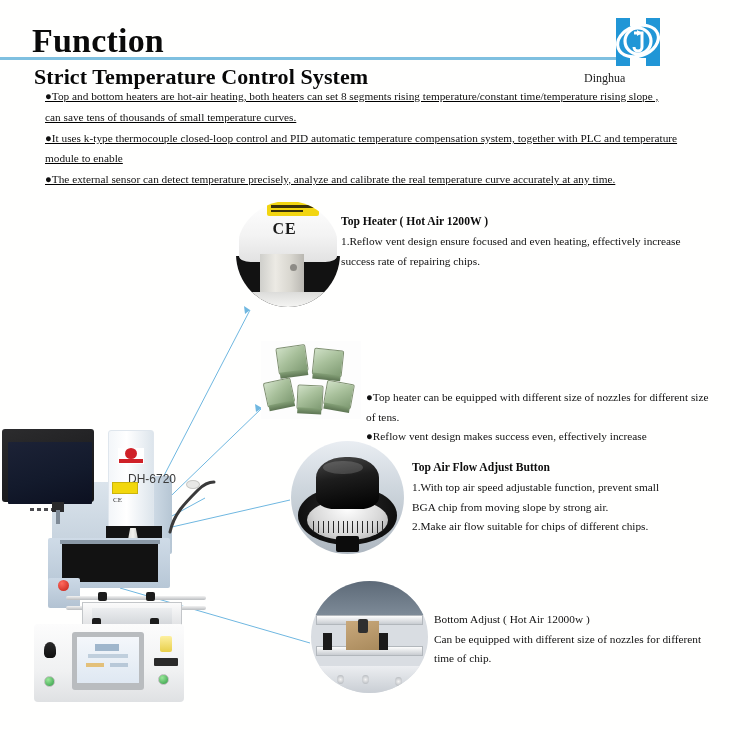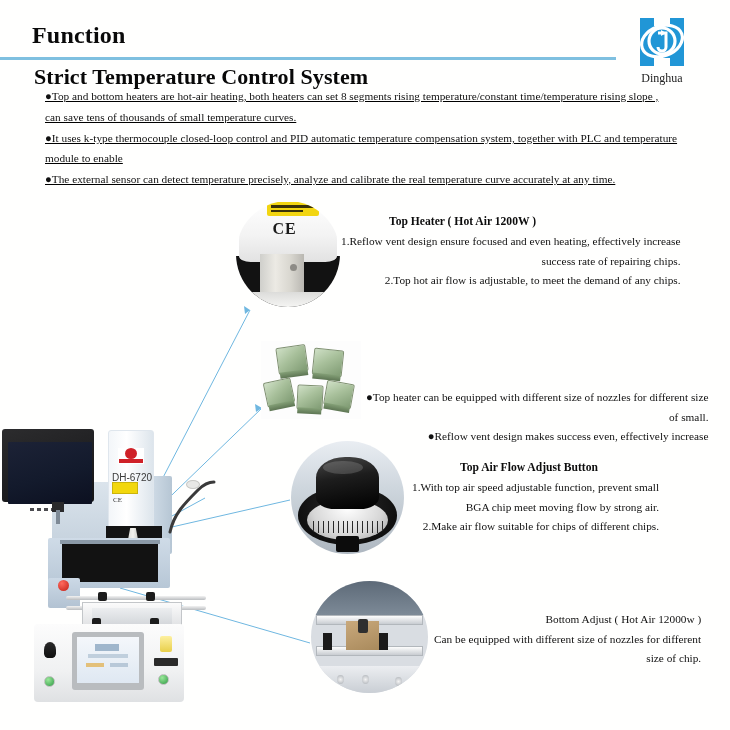--- a/index.html
+++ b/index.html
@@ -13,21 +13,21 @@
   #page {
     position: relative;
     width: 730px; height: 730px;
     background: #fffffe;
   }
 
   
   .page-title {
     position: absolute;
     left: 32px; top: 22px;
-    font-size: 24px;
+    font-size: 34px;
     font-weight: bold;
     color: #0a0a0a;
     letter-spacing: .2px;
     font-family: "Liberation Serif", "DejaVu Serif", serif;
     text-align: right;
   }
   .header-rule {
     position: absolute;
     left: 0px; top: 57px;
     width: 616px; height: 3px;
@@ -38,23 +38,23 @@
     left: 34px; top: 64px;
     font-size: 22px;
     font-weight: bold;
     color: #080808;
     letter-spacing: .1px;
   }
 
   
   .logo-wrap {
     position: absolute;
-    left: 608px; top: 14px;
+    left: 584px; top: 14px;
     width: 108px; height: 84px;
-    text-align: center;
+    text-align: left;
   }
   .logo-mark {
     position: relative;
     width: 56px; height: 56px;
     margin: 0 auto;
   }
   .logo-name {
     font-size: 12px;
     color: #222;
     margin-top: 1px;
@@ -77,28 +77,26 @@
   }
 
   
   .callout { position: absolute; }
   .callout .ct-head {
     font-size: 11.6px;
     font-weight: bold;
     color: #0d0d0d;
     line-height: 20px;
     white-space: nowrap;
-    margin-left: 48px;
   }
   .callout .ct-line {
     font-size: 11.3px;
     color: #111;
     line-height: 19.5px;
     white-space: nowrap;
-    text-align: right;
   }
   .callout.plain .ct-line { font-size: 11.3px; }
 
   
   .photo {
     position: absolute;
     border-radius: 50%;
     overflow: hidden;
     background: #fff;
     box-shadow: 0 0 0 1px rgba(255,255,255,0);
@@ -241,22 +239,22 @@
     background:#ffffff;
   }
   .m-col-logo .rd{
     position:absolute; left:7px; top:0px; width:12px; height:11px;
     background:#cf2128; border-radius:50%;
   }
   .m-col-logo .tx{
     position:absolute; left:1px; top:11px; width:24px; height:4px; background:#cf2128;
   }
   .m-model{
-    position:absolute; left:112px; top:52px;
-    font-size:10px; color:#3a3a3a; font-family:"Liberation Sans",sans-serif;
+    position:absolute; left:128px; top:52px;
+    font-size:12px; color:#3a3a3a; font-family:"Liberation Sans",sans-serif;
   }
   .m-ylabel{
     position:absolute; left:112px; top:62px; width:26px; height:12px;
     background:#f2d70d; border:1px solid #cbb40b;
   }
   .m-ce{
     position:absolute; left:113px; top:76px; font-size:7px; color:#333;
     font-family:"Liberation Serif",serif;
   }
   .m-head-black{
@@ -470,40 +468,39 @@
       <div class="ph4-foot" style="left:22%; bottom:8%;"></div>
       <div class="ph4-foot" style="left:44%; bottom:8%;"></div>
       <div class="ph4-foot" style="left:72%; bottom:6%;"></div>
     </div>
   </div>
 
   <div class="callout" style="left:341px; top:212px;">
     <div class="ct-head">Top Heater ( Hot Air 1200W )</div>
     <div class="ct-line">1.Reflow vent design ensure focused and even heating, effectively increase</div>
     <div class="ct-line">success rate of repairing chips.</div>
-    <div class="ct-line">2.Top hot air flow is adjustable, to meet the demand of any chips.</div>
   </div>
 
   <div class="callout plain" style="left:366px; top:352px;margin-top:36px;">
     <div class="ct-line">●Top heater can be equipped with different size of nozzles for different size</div>
-    <div class="ct-line">of small.</div>
+    <div class="ct-line">of tens.</div>
     <div class="ct-line">●Reflow vent design makes success even, effectively increase</div>
   </div>
 
   <div class="callout" style="left:412px; top:458px;">
     <div class="ct-head">Top Air  Flow Adjust  Button</div>
     <div class="ct-line">1.With top air speed adjustable function, prevent small</div>
-    <div class="ct-line">BGA chip meet moving flow by strong air.</div>
+    <div class="ct-line">BGA chip from moving slope by strong air.</div>
     <div class="ct-line">2.Make air flow suitable for chips of different chips.</div>
   </div>
 
   <div class="callout" style="left:434px; top:610px;">
     <div class="ct-line">Bottom Adjust ( Hot Air 12000w )</div>
     <div class="ct-line">Can be equipped with different size of nozzles for different</div>
-    <div class="ct-line">size of chip.</div>
+    <div class="ct-line">time of chip.</div>
   </div>
 
   <div class="machine">
     <div class="m-back-panel"></div>
     <div class="m-monitor-bezel">
       <div class="m-monitor-screen"></div>
     </div>
     <div class="m-monitor-btns"><i></i><i></i><i></i><i></i><i></i></div>
     <div class="m-monitor-stand"></div>
     <div class="m-monitor-arm"></div>

